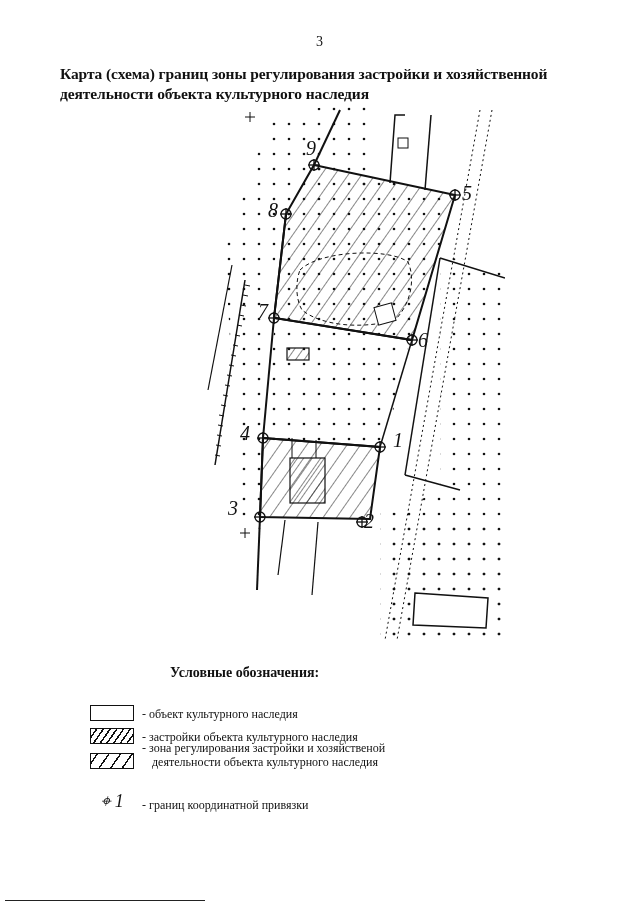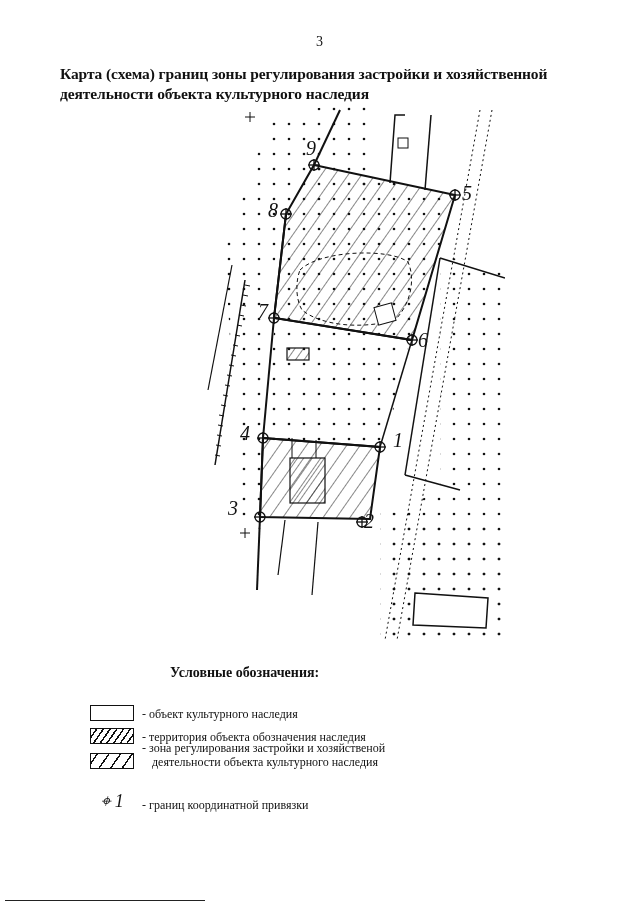--- a/index.html
+++ b/index.html
@@ -164,21 +164,21 @@
 <div class="legend">
   <div class="legend-heading">Условные обозначения:</div>
 
   <div class="legend-row" style="top:24px;">
     <div class="swatch"></div>
     <div class="legend-text">- объект культурного наследия</div>
   </div>
 
   <div class="legend-row" style="top:47px;">
     <div class="swatch hatch-dense"></div>
-    <div class="legend-text">- территория объекта обозначения наследия</div>
+    <div class="legend-text">- застройки объекта культурного наследия</div>
   </div>
 
   <div class="legend-row" style="top:60px;">
     <div class="swatch hatch-sparse"></div>
     <div class="legend-text">
       <div>- зона регулирования застройки и хозяйственой</div>
       <div style="padding-left:10px;">деятельности  объекта культурного наследия</div>
     </div>
   </div>
 

